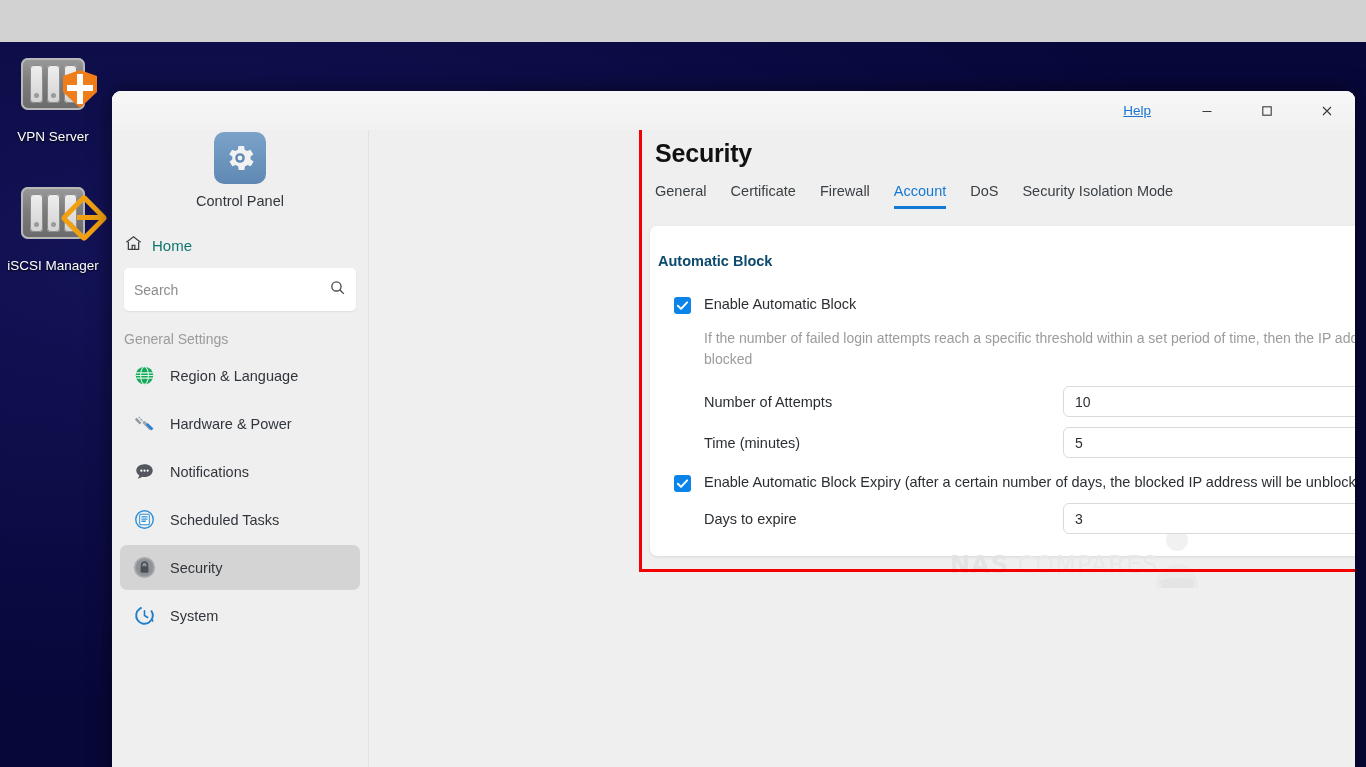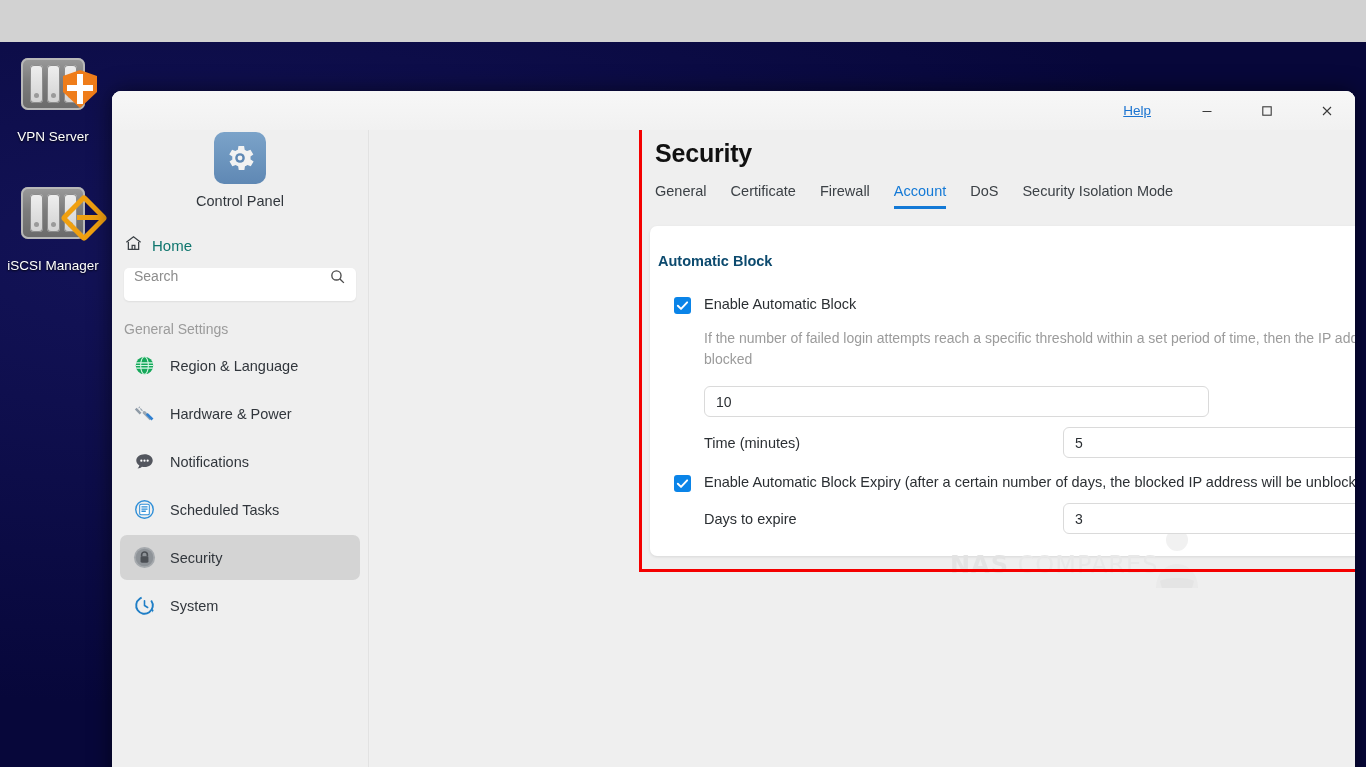--- a/index.html
+++ b/index.html
@@ -111,23 +111,23 @@
     display: flex; align-items: center; justify-content: center;
   }
   .cp-name { margin-top: 9px; font-size: 14.5px; color: #31363c; }
 
   .home-row {
     display: flex; align-items: center; gap: 9px;
     margin: 25px 0 0 12px; font-size: 15px; color: #0f766e; cursor: pointer;
   }
 
   .search-wrap {
-    margin: 12px 12px 0 12px; height: 33px;
+    margin: 12px 12px 0 12px; height: 43px;
     background: #ffffff; border-radius: 5px;
-    display: flex; align-items: flex-start; padding: 0 10px;
+    display: flex; align-items: center; padding: 0 10px;
     box-shadow: 0 1px 2px rgba(0,0,0,.07);
   }
   .search-wrap input {
     flex: 1; border: 0; outline: none; font-size: 14px;
     font-family: "Liberation Sans", sans-serif; color: #31363c; background: transparent;
   }
   .search-wrap input::placeholder { color: #8c8c8c; }
 
   .group-title {
     margin: 20px 0 6px 12px; font-size: 14px; color: #9b9b9b;
@@ -388,20 +388,21 @@
               <svg width="13" height="13" viewBox="0 0 14 14" fill="none" stroke="#fff" stroke-width="2.1" stroke-linecap="round" stroke-linejoin="round">
                 <path d="M2 7.3 5.4 10.6 12 3.6"></path>
               </svg>
             </span>
             <span class="chk-label">Enable Automatic Block</span>
           </div>
 
           <div class="desc" style="left:54px; top:102px;">If the number of failed login attempts reach a specific threshold within a set period of time, then the IP address will be automatically blocked</div>
 
           <div class="field-row" style="left:54px; top:160px;">
+            <span class="field-label">Number of Attempts</span>
             <input class="field-input" type="text" value="10" style="">
           </div>
 
           <div class="field-row" style="left:54px; top:201px;">
             <span class="field-label">Time (minutes)</span>
             <input class="field-input" type="text" value="5" style="">
           </div>
 
           <div class="chk-row" style="left:24px; top:248px;">
             <span class="chk">

